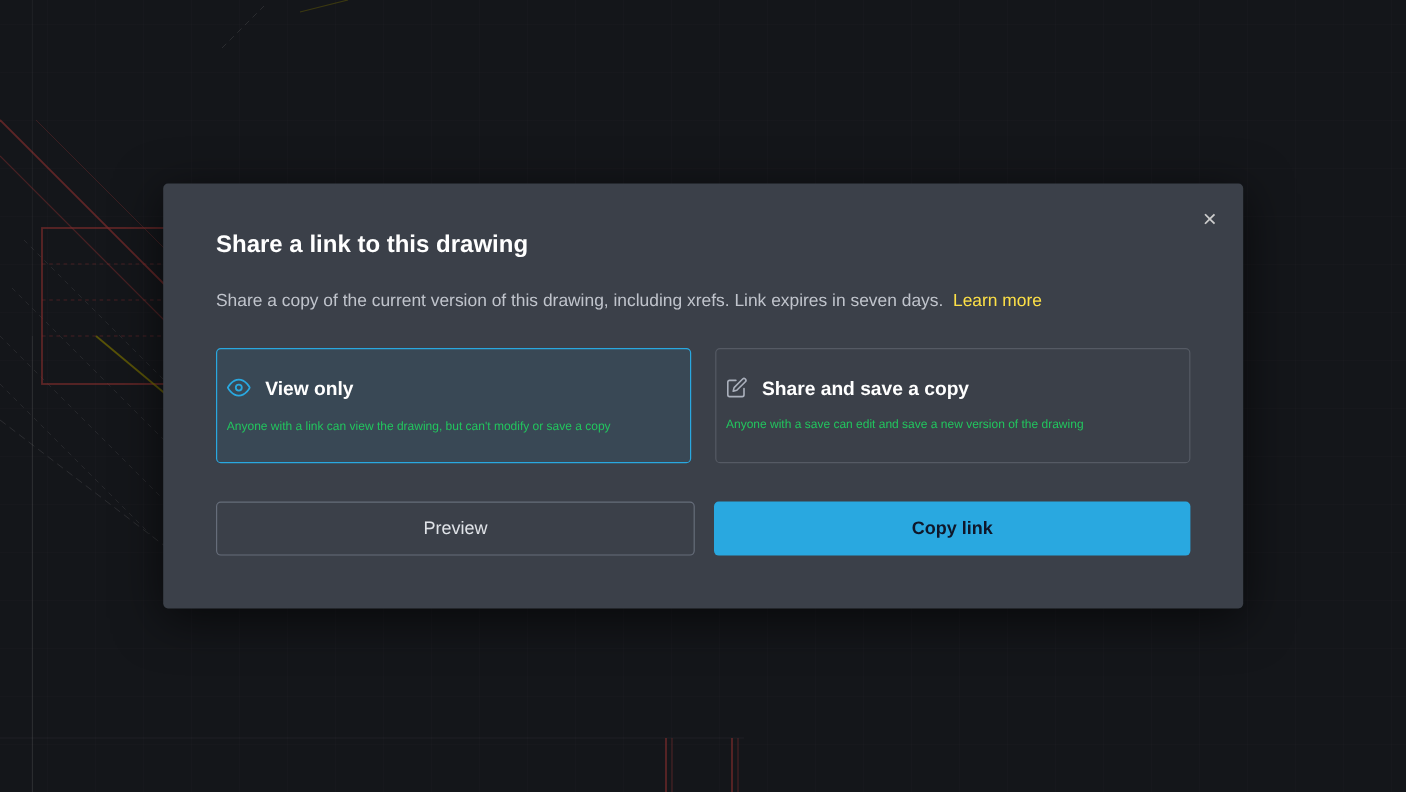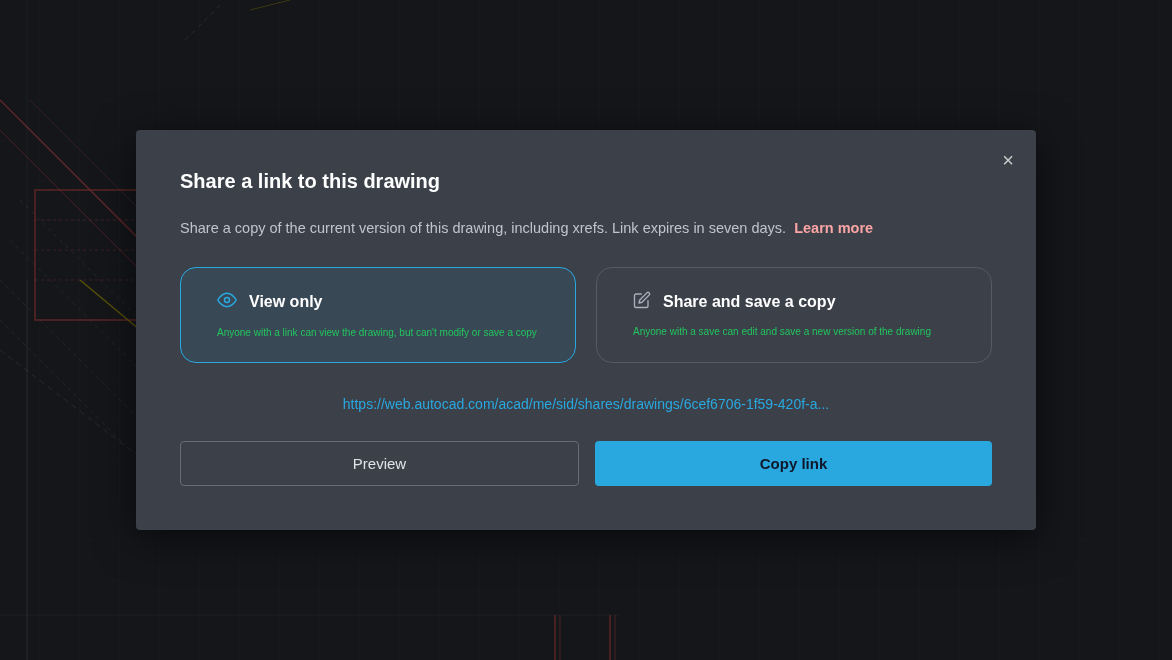--- a/index.html
+++ b/index.html
@@ -77,37 +77,36 @@
     }
 
     .modal-desc {
       font-size: 14.5px;
       color: #c0c4cc;
       line-height: 1.55;
       margin-bottom: 28px;
     }
 
     .modal-desc a {
-      color: #fca5a5;
+      color: #fde047;
       text-decoration: none;
-      font-weight: bold;
     }
 
     
     .options-row {
       display: flex;
       gap: 20px;
       margin-bottom: 32px;
     }
 
     .option-card {
       flex: 1;
       border: 1.5px solid #555a64;
-      border-radius: 16px;
-      padding: 22px 36px;
+      border-radius: 4px;
+      padding: 22px 8px;
       cursor: pointer;
       background: transparent;
       text-align: left;
       transition: border-color 0.15s;
     }
 
     .option-card.selected {
       border-color: #29a8e0;
       background: rgba(41, 168, 224, 0.08);
     }
@@ -280,23 +279,20 @@
               <path d="M18.5 2.5a2.121 2.121 0 0 1 3 3L12 15l-4 1 1-4 9.5-9.5z"></path>
             </svg>
           </span>
           <span class="option-title">Share and save a copy</span>
         </div>
         <p class="option-desc">Anyone with a save can edit and save a new version of the drawing</p>
       </button>
 
     </div>
 
-    <div class="share-link">
-      <a href="#">https://web.autocad.com/acad/me/sid/shares/drawings/6cef6706-1f59-420f-a...</a>
-    </div>
 
     <div class="action-row">
       <button class="btn-preview">Preview</button>
       <button class="btn-copy">Copy link</button>
     </div>
 
   </div>
 </div>
 
 </body></html>

